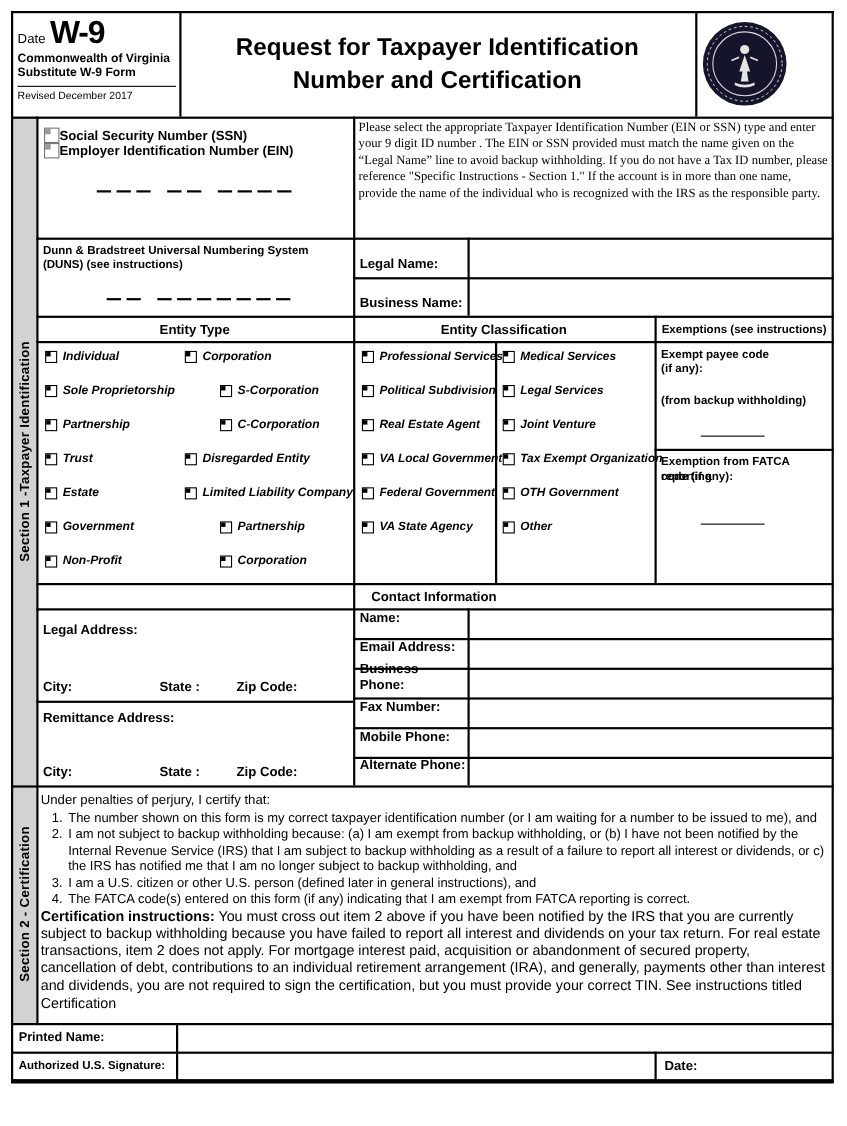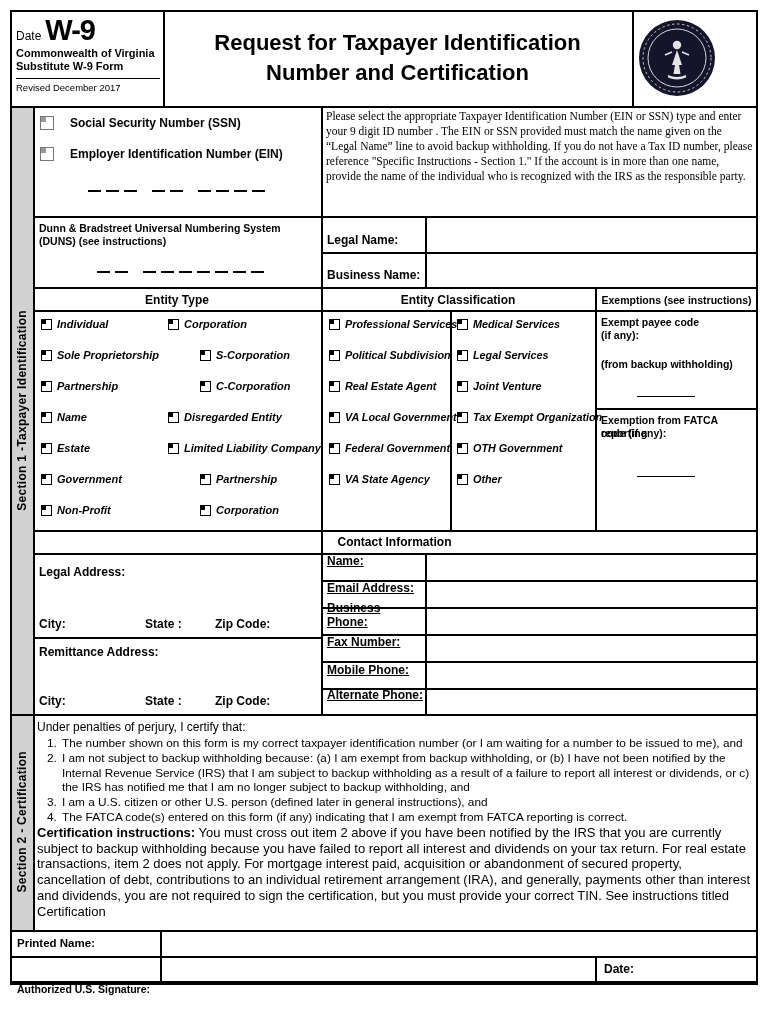--- a/index.html
+++ b/index.html
@@ -12,40 +12,40 @@
   .content { position:absolute; z-index:4; }
   .vtext { writing-mode:vertical-rl; transform:rotate(180deg); font-weight:bold; font-size:12px; white-space:nowrap; letter-spacing:.3px; }
   .sidebar { display:flex; align-items:center; justify-content:center; z-index:4; }
   .formline { display:flex; align-items:baseline; gap:4px; }
   .form-word { font-size:12px; }
   .form-num { font-size:29px; font-weight:bold; letter-spacing:-1px; }
   .org { font-size:11px; font-weight:bold; line-height:13px; }
   .rev { font-size:9.5px; border-top:1.5px solid #000; margin-top:5px; padding-top:3px; }
   .title-box { display:flex; flex-direction:column; justify-content:center; align-items:center; }
   .title-line { font-size:22px; font-weight:bold; line-height:30px; }
-  .cbrow { display:flex; align-items:center; gap:16px;text-align:right; }
+  .cbrow { display:flex; align-items:center; gap:0;text-align:right; }
   .bigcb { width:14px; height:14px; border:1.6px solid #777; background:#fff; flex:none; position:relative; }
   .bigcb::after { content:""; position:absolute; left:0; top:0; width:5px; height:5px; background:#999; }
   .cbl12 { font-size:12px; font-weight:bold; }
   .dashes { display:flex; gap:5px; }
   .dash { width:13px; height:11px; border-bottom:2.5px solid #000; }
   .dash.g { margin-left:10px; }
   .instr { font-size:11.5px; line-height:15px;font-family:Liberation Serif, serif; }
   .duns-label { font-weight:bold; font-size:10.5px; line-height:13px; width:262px; }
   .hdr { font-size:12px; font-weight:bold; text-align:center; }
   .hdr.small { font-size:10.5px; }
   .cbi { position:absolute; display:flex; align-items:center; gap:5px; white-space:nowrap; }
   .cbi .lbl { font-weight:bold; font-size:11px;font-style:italic; }
   .cbi.cls .lbl { font-size:10.8px; }
   .cb { width:11px; height:11px; border:1.7px solid #000; flex:none; position:relative; background:#fff; }
   .cb::after { content:""; position:absolute; left:0; top:0; width:4px; height:4px; background:#000; }
   .extext { position:absolute; font-size:10.5px; font-weight:bold; line-height:13px; }
   .exline { position:absolute; width:58px; border-bottom:1.6px solid #000; height:1px; }
   .rowlabel { display:flex; align-items:flex-end; padding:0 0 5px 4px; font-size:12px; font-weight:bold; }
-  .rowlabel.mid { align-items:center; padding-bottom:12px;text-decoration:underline; }
+  .rowlabel.mid { align-items:center; padding-bottom:12px; }
   .clabel { position:absolute; font-size:12px; font-weight:bold; }
   .s2-intro { font-size:12px; margin-bottom:2px; }
   .s2-item { display:flex; font-size:11.8px; line-height:14.8px; margin-left:10px; }
   .s2-num { width:15px; flex:none; }
   .s2-cert { font-size:13px; line-height:15.8px; margin-top:0; }
   .flabel { display:flex; align-items:center; padding-left:5px; font-weight:bold; }
 </style>
 </head>
 <body>
 
@@ -119,21 +119,21 @@
   </div>
   <div class="content sidebar" style="left:10px;top:714px;width:23px;height:216px">
     <span class="vtext">Section 2 - Certification</span>
   </div>
 
   <div class="content" style="left:40px;top:116px;width:278px">
     <div class="cbrow">
       <span class="bigcb"></span>
       <span class="cbl12">Social Security Number (SSN)</span>
     </div>
-    <div class="cbrow" style="margin-top:17px">
+    <div class="cbrow" style="">
       <span class="bigcb"></span>
       <span class="cbl12">Employer Identification Number (EIN)</span>
     </div>
     <div class="dashes" style="margin:20px 0 0 48px">
       <span class="dash"></span>
         <span class="dash"></span>
         <span class="dash"></span>
       <span class="dash g"></span>
         <span class="dash"></span>
       <span class="dash g"></span>
@@ -187,21 +187,21 @@
     <div class="cbi" style="left:8px;top:39px">
         <span class="cb"></span>
         <span class="lbl">Sole Proprietorship</span>
       </div>
     <div class="cbi" style="left:8px;top:70px">
         <span class="cb"></span>
         <span class="lbl">Partnership</span>
       </div>
     <div class="cbi" style="left:8px;top:101px">
         <span class="cb"></span>
-        <span class="lbl">Name</span>
+        <span class="lbl">Trust</span>
       </div>
     <div class="cbi" style="left:8px;top:132px">
         <span class="cb"></span>
         <span class="lbl">Estate</span>
       </div>
     <div class="cbi" style="left:8px;top:163px">
         <span class="cb"></span>
         <span class="lbl">Government</span>
       </div>
     <div class="cbi" style="left:8px;top:194px">
@@ -363,21 +363,21 @@
         <span>The FATCA code(s) entered on this form (if any) indicating that I am exempt from FATCA reporting is correct.</span>
       </div>
     <p class="s2-cert"><b>Certification instructions:</b><span> You must cross out item 2 above if you have been notified by the IRS that you are currently subject to backup withholding because you have failed to report all interest and dividends on your tax return. For real estate transactions, item 2 does not apply. For mortgage interest paid, acquisition or abandonment of secured property, cancellation of debt, contributions to an individual retirement arrangement (IRA), and generally, payments other than interest and dividends, you are not required to sign the certification, but you must provide your correct TIN. See instructions titled Certification</span></p>
   </div>
 
   <div class="content flabel" style="left:12px;top:930px;width:146px;height:26px;font-size:11.5px">
       <span>Printed Name:</span>
     </div>
   <div class="content" style="left:164px;top:932px;width:590px;height:22px"><span></span></div>
 
-  <div class="content flabel" style="left:12px;top:976px;width:146px;height:26px;font-size:10.5px">
+  <div class="content flabel" style="left:12px;top:956px;width:146px;height:26px;font-size:10.5px">
       <span>Authorized U.S. Signature:</span>
     </div>
   <div class="content" style="left:164px;top:958px;width:429px;height:22px"><span></span></div>
   <div class="content flabel" style="left:599px;top:956px;width:155px;height:26px;font-size:12px">
       <span>Date:</span>
     </div>
   <div class="content" style="left:640px;top:958px;width:114px;height:22px"><span></span></div>
 
 </div>
 

